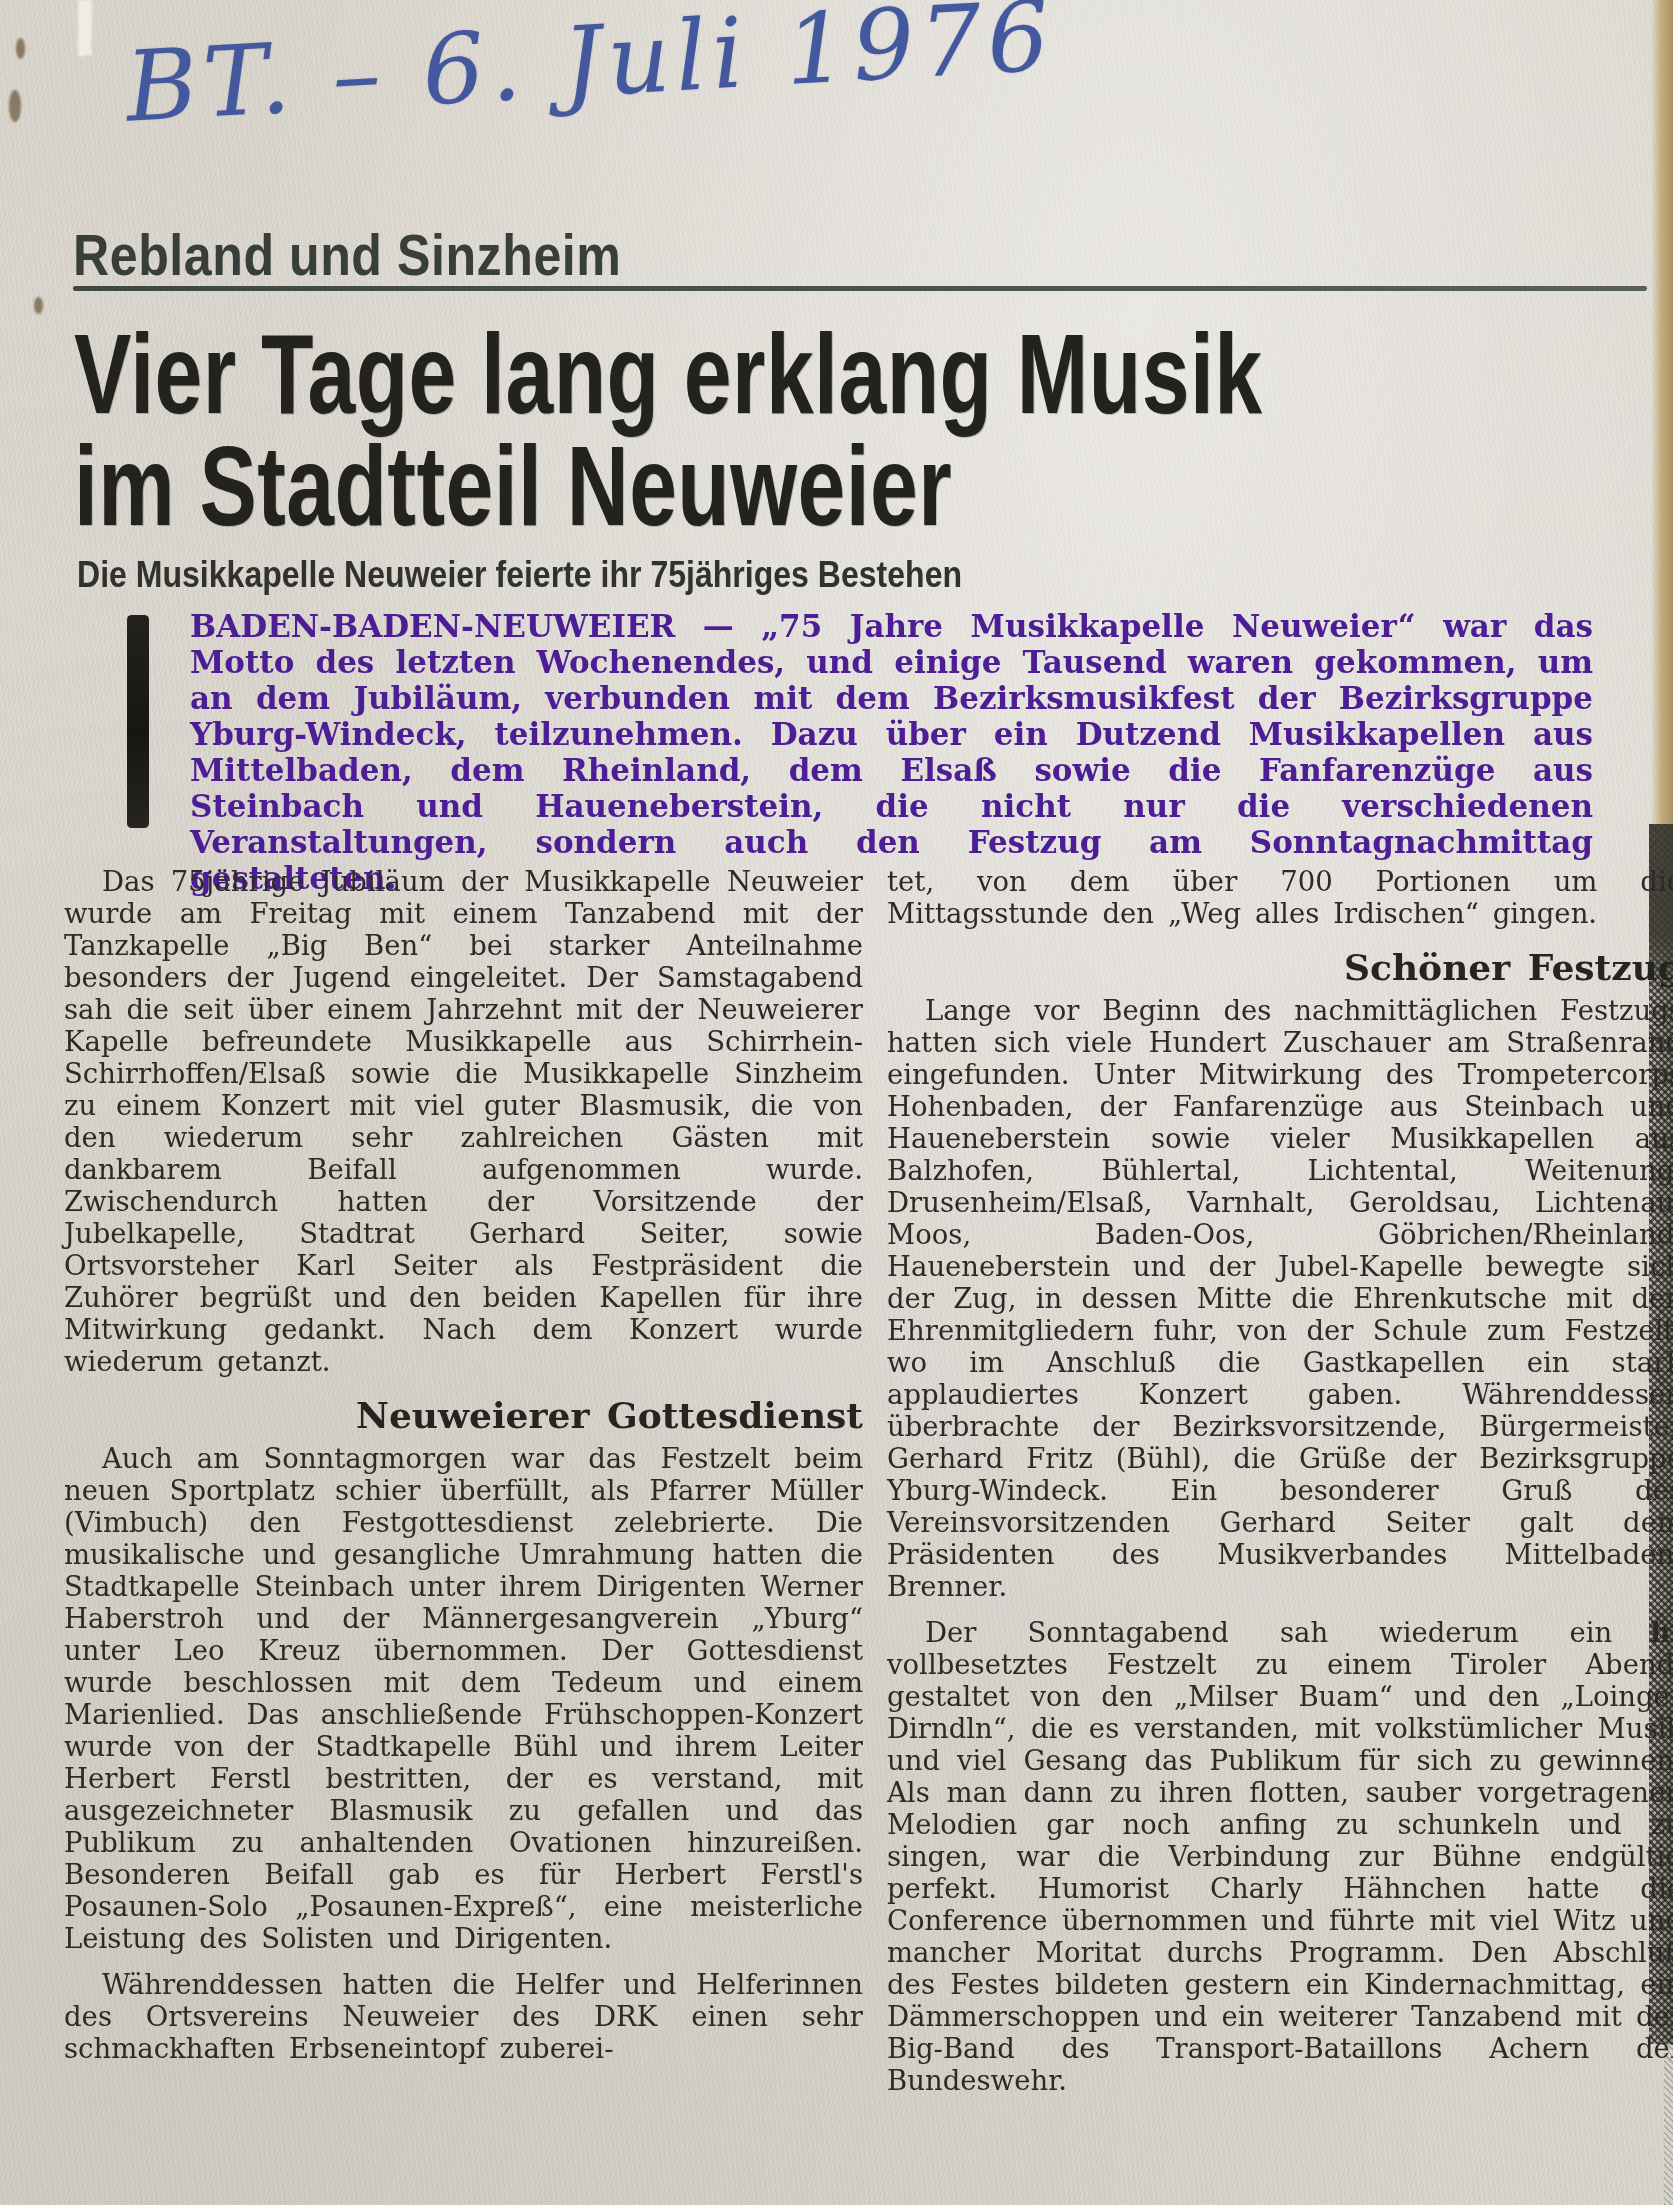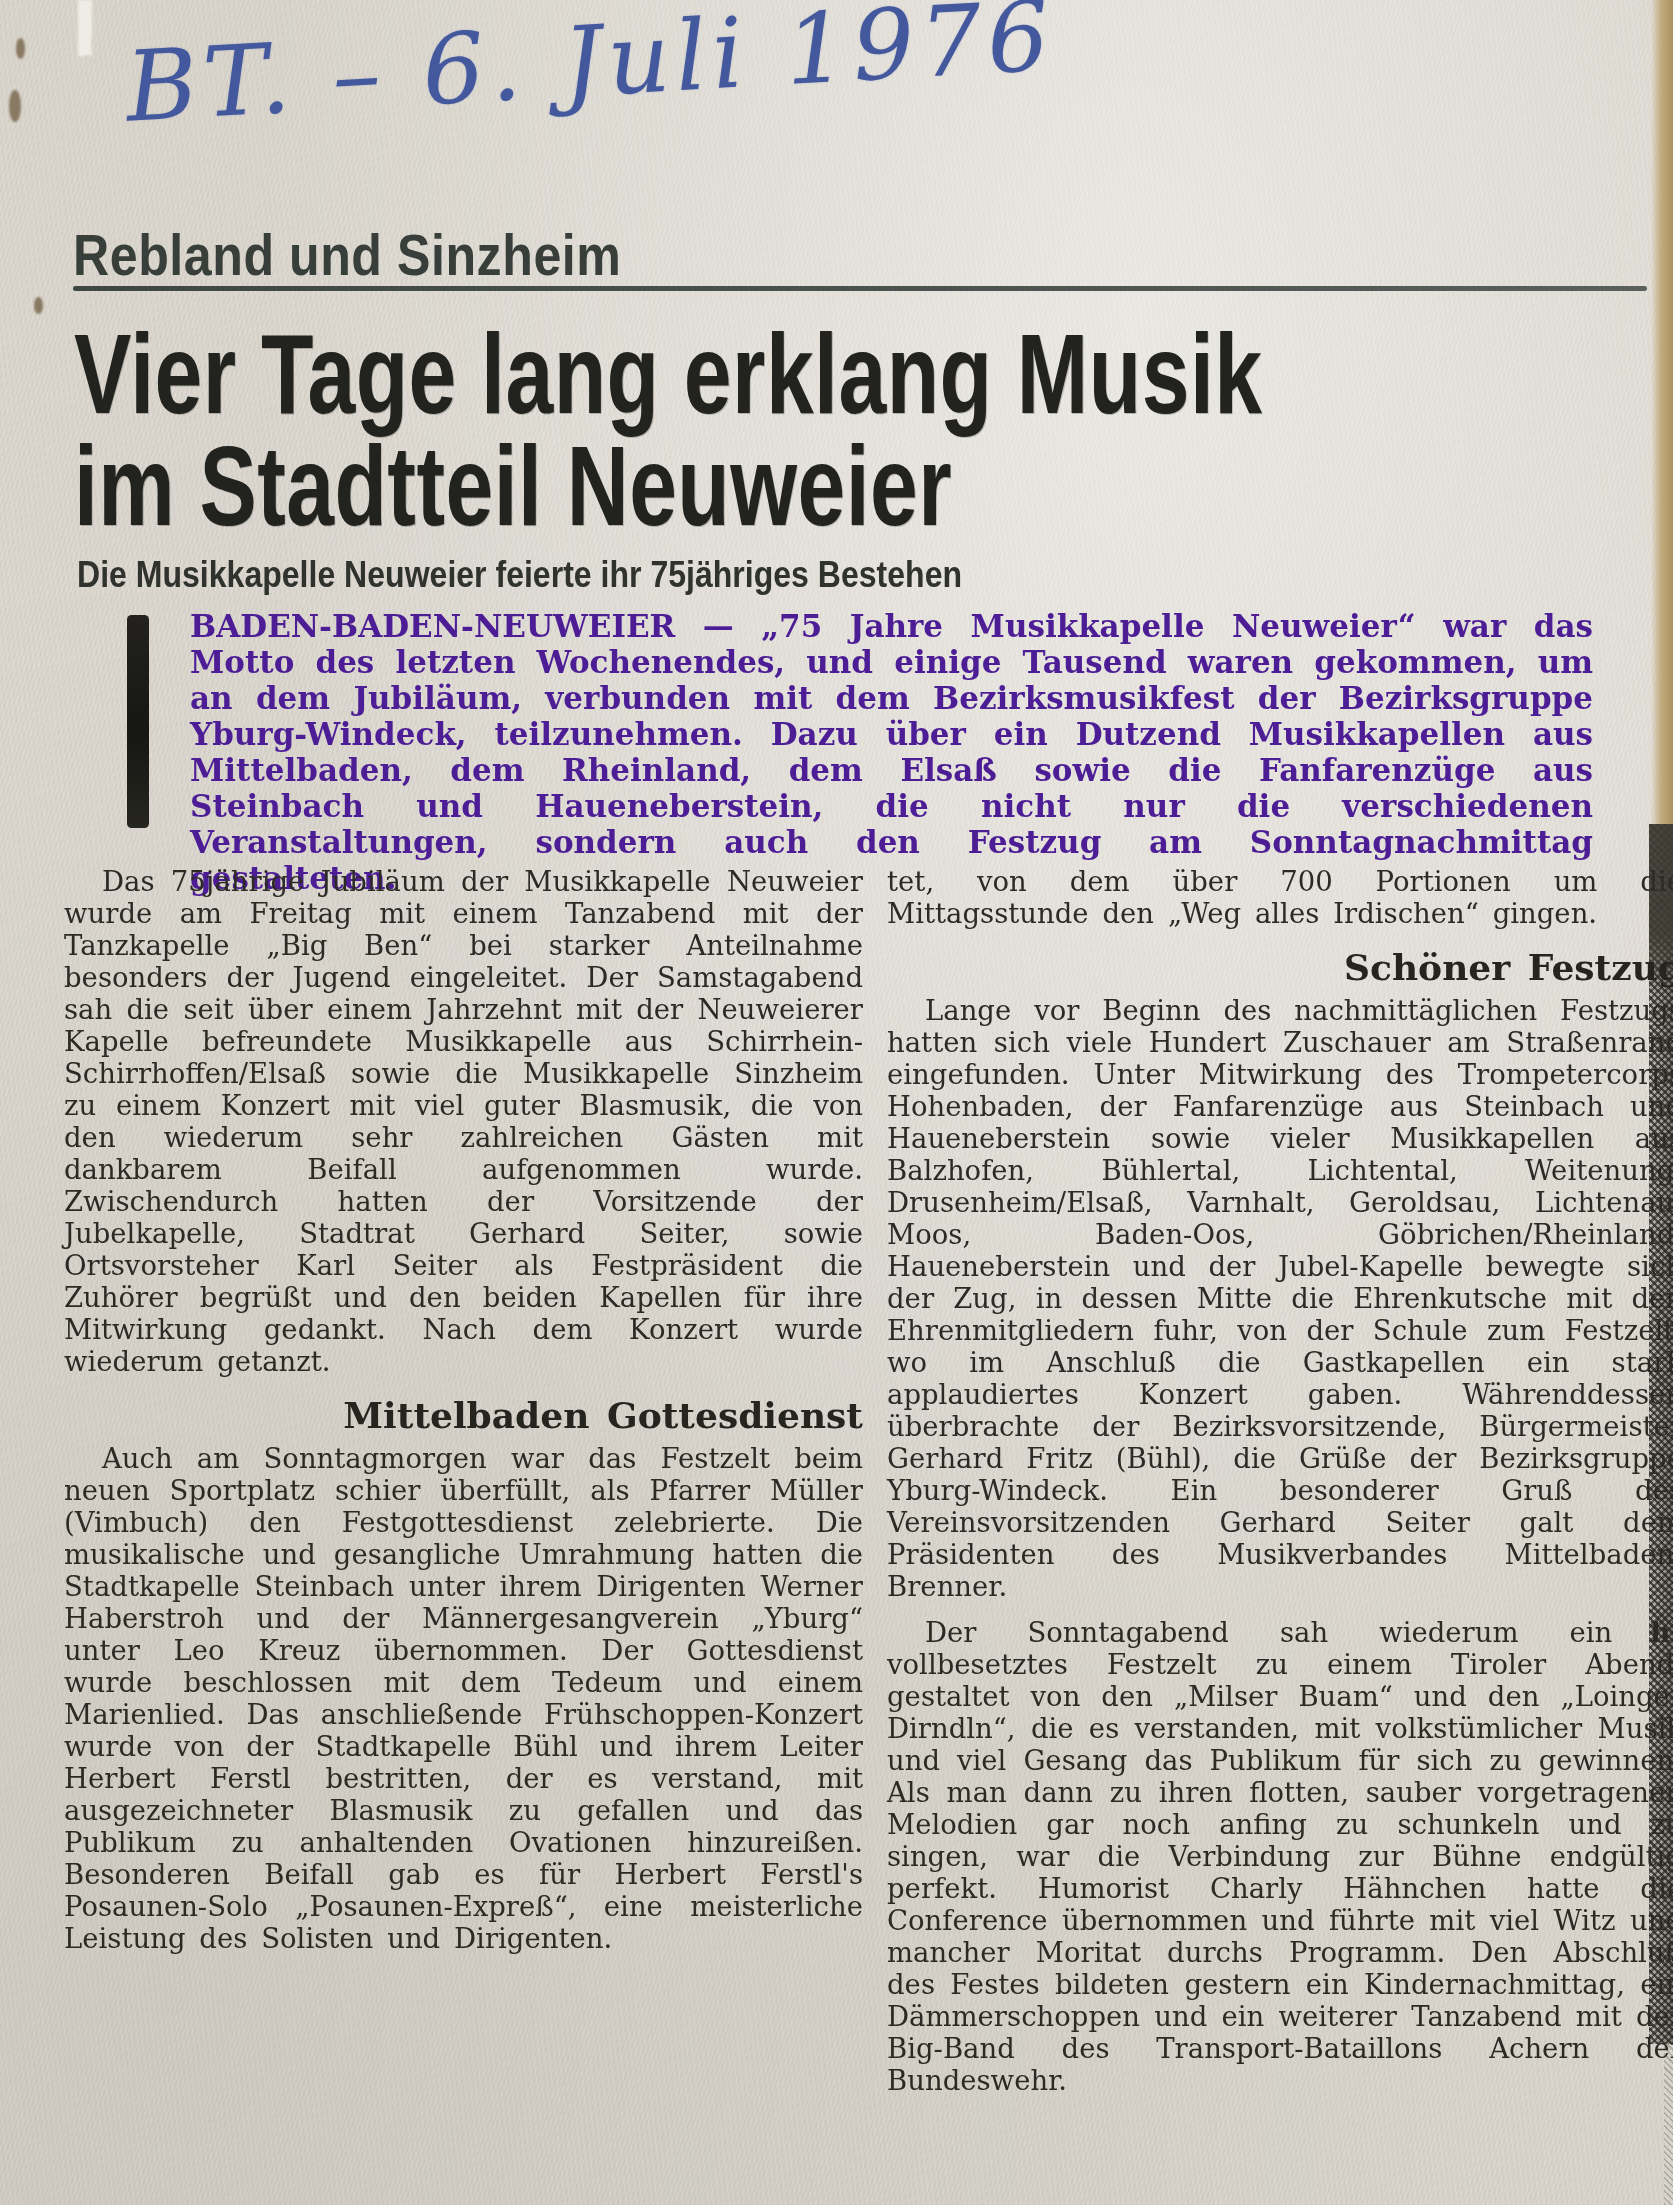--- a/index.html
+++ b/index.html
@@ -173,22 +173,23 @@
 
 <div class="abs subheadline">Die Musikkapelle Neuweier feierte ihr 75jähriges Bestehen</div>
 
 <div class="abs lead-wrap">
   <div class="lead-bar"></div>
   <div class="lead-text">BADEN-BADEN-NEUWEIER — „75 Jahre Musikkapelle Neuweier“ war das Motto des letzten Wochenendes, und einige Tausend waren gekommen, um an dem Jubiläum, verbunden mit dem Bezirksmusikfest der Bezirksgruppe Yburg-Windeck, teilzunehmen. Dazu über ein Dutzend Musikkapellen aus Mittelbaden, dem Rheinland, dem Elsaß sowie die Fanfarenzüge aus Steinbach und Haueneberstein, die nicht nur die verschiedenen Veranstaltungen, sondern auch den Festzug am Sonntagnachmittag gestalteten.</div>
 </div>
 
 <div class="abs col col-left">
   <p>Das 75jährige Jubiläum der Musikkapelle Neuweier wurde am Freitag mit einem Tanzabend mit der Tanzkapelle „Big Ben“ bei starker Anteilnahme besonders der Jugend eingeleitet. Der Samstagabend sah die seit über einem Jahrzehnt mit der Neuweierer Kapelle befreundete Musikkapelle aus Schirrhein-Schirrhoffen/Elsaß sowie die Musikkapelle Sinzheim zu einem Konzert mit viel guter Blasmusik, die von den wiederum sehr zahlreichen Gästen mit dankbarem Beifall aufgenommen wurde. Zwischendurch hatten der Vorsitzende der Jubelkapelle, Stadtrat Gerhard Seiter, sowie Ortsvorsteher Karl Seiter als Festpräsident die Zuhörer begrüßt und den beiden Kapellen für ihre Mitwirkung gedankt. Nach dem Konzert wurde wiederum getanzt.</p>
-  <h3>Mittelbaden Gottesdienst</h3>
+  <h3>Neuweierer Gottesdienst</h3>
   <p>Auch am Sonntagmorgen war das Festzelt beim neuen Sportplatz schier überfüllt, als Pfarrer Müller (Vimbuch) den Festgottesdienst zelebrierte. Die musikalische und gesangliche Umrahmung hatten die Stadtkapelle Steinbach unter ihrem Dirigenten Werner Haberstroh und der Männergesangverein „Yburg“ unter Leo Kreuz übernommen. Der Gottesdienst wurde beschlossen mit dem Tedeum und einem Marienlied. Das anschließende Frühschoppen-Konzert wurde von der Stadtkapelle Bühl und ihrem Leiter Herbert Ferstl bestritten, der es verstand, mit ausgezeichneter Blasmusik zu gefallen und das Publikum zu anhaltenden Ovationen hinzureißen. Besonderen Beifall gab es für Herbert Ferstl's Posaunen-Solo „Posaunen-Expreß“, eine meisterliche Leistung des Solisten und Dirigenten.</p>
+  <p>Währenddessen hatten die Helfer und Helferinnen des Ortsvereins Neuweier des DRK einen sehr schmackhaften Erbseneintopf zuberei-</p>
 </div>
 
 <div class="abs col col-right">
   <p class="cont">tet, von dem über 700 Portionen um die Mittagsstunde den „Weg alles Irdischen“ gingen.</p>
   <h3>Schöner Festzug</h3>
   <p>Lange vor Beginn des nachmittäglichen Festzugs hatten sich viele Hundert Zuschauer am Straßenrand eingefunden. Unter Mitwirkung des Trompetercorps Hohenbaden, der Fanfarenzüge aus Steinbach und Haueneberstein sowie vieler Musikkapellen aus Balzhofen, Bühlertal, Lichtental, Weitenung, Drusenheim/Elsaß, Varnhalt, Geroldsau, Lichtenau, Moos, Baden-Oos, Göbrichen/Rheinland, Haueneberstein und der Jubel-Kapelle bewegte sich der Zug, in dessen Mitte die Ehrenkutsche mit den Ehrenmitgliedern fuhr, von der Schule zum Festzelt, wo im Anschluß die Gastkapellen ein stark applaudiertes Konzert gaben. Währenddessen überbrachte der Bezirksvorsitzende, Bürgermeister Gerhard Fritz (Bühl), die Grüße der Bezirksgruppe Yburg-Windeck. Ein besonderer Gruß des Vereinsvorsitzenden Gerhard Seiter galt dem Präsidenten des Musikverbandes Mittelbaden, Brenner.</p>
   <p>
     <span class="sig">hl</span>
     <span>Der Sonntagabend sah wiederum ein vollbesetztes Festzelt zu einem Tiroler Abend, gestaltet von den „Milser Buam“ und den „Loinger Dirndln“, die es verstanden, mit volkstümlicher Musik und viel Gesang das Publikum für sich zu gewinnen. Als man dann zu ihren flotten, sauber vorgetragenen Melodien gar noch anfing zu schunkeln und zu singen, war die Verbindung zur Bühne endgültig perfekt. Humorist Charly Hähnchen hatte die Conference übernommen und führte mit viel Witz und mancher Moritat durchs Programm. Den Abschluß des Festes bildeten gestern ein Kindernachmittag, ein Dämmerschoppen und ein weiterer Tanzabend mit der Big-Band des Transport-Bataillons Achern der Bundeswehr.</span>
   </p>

